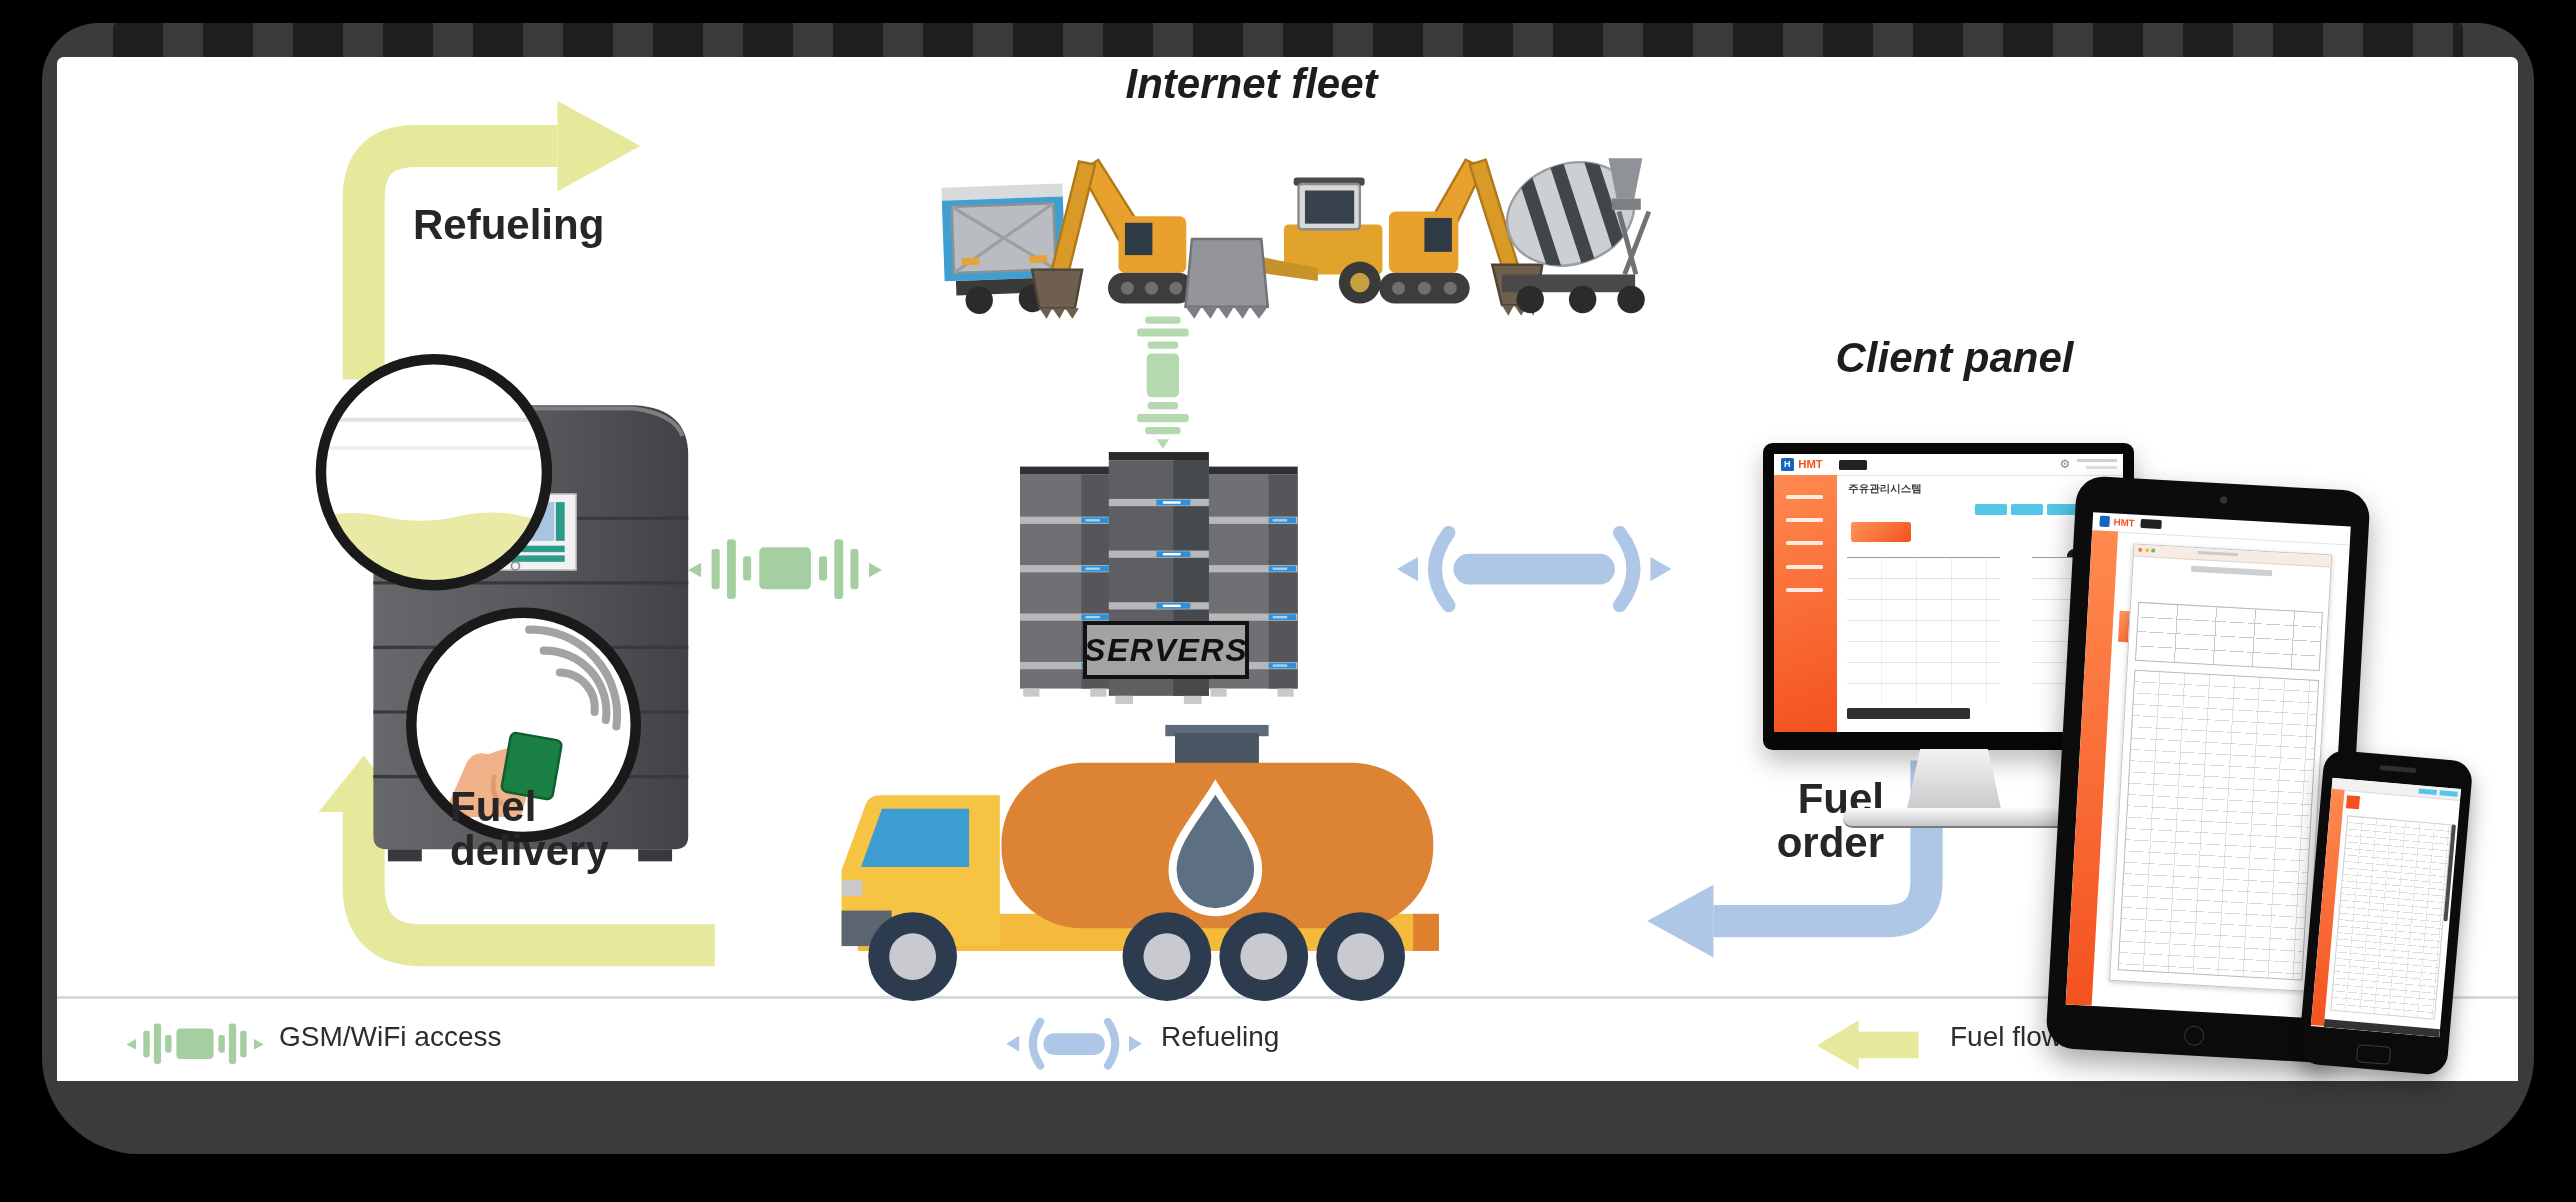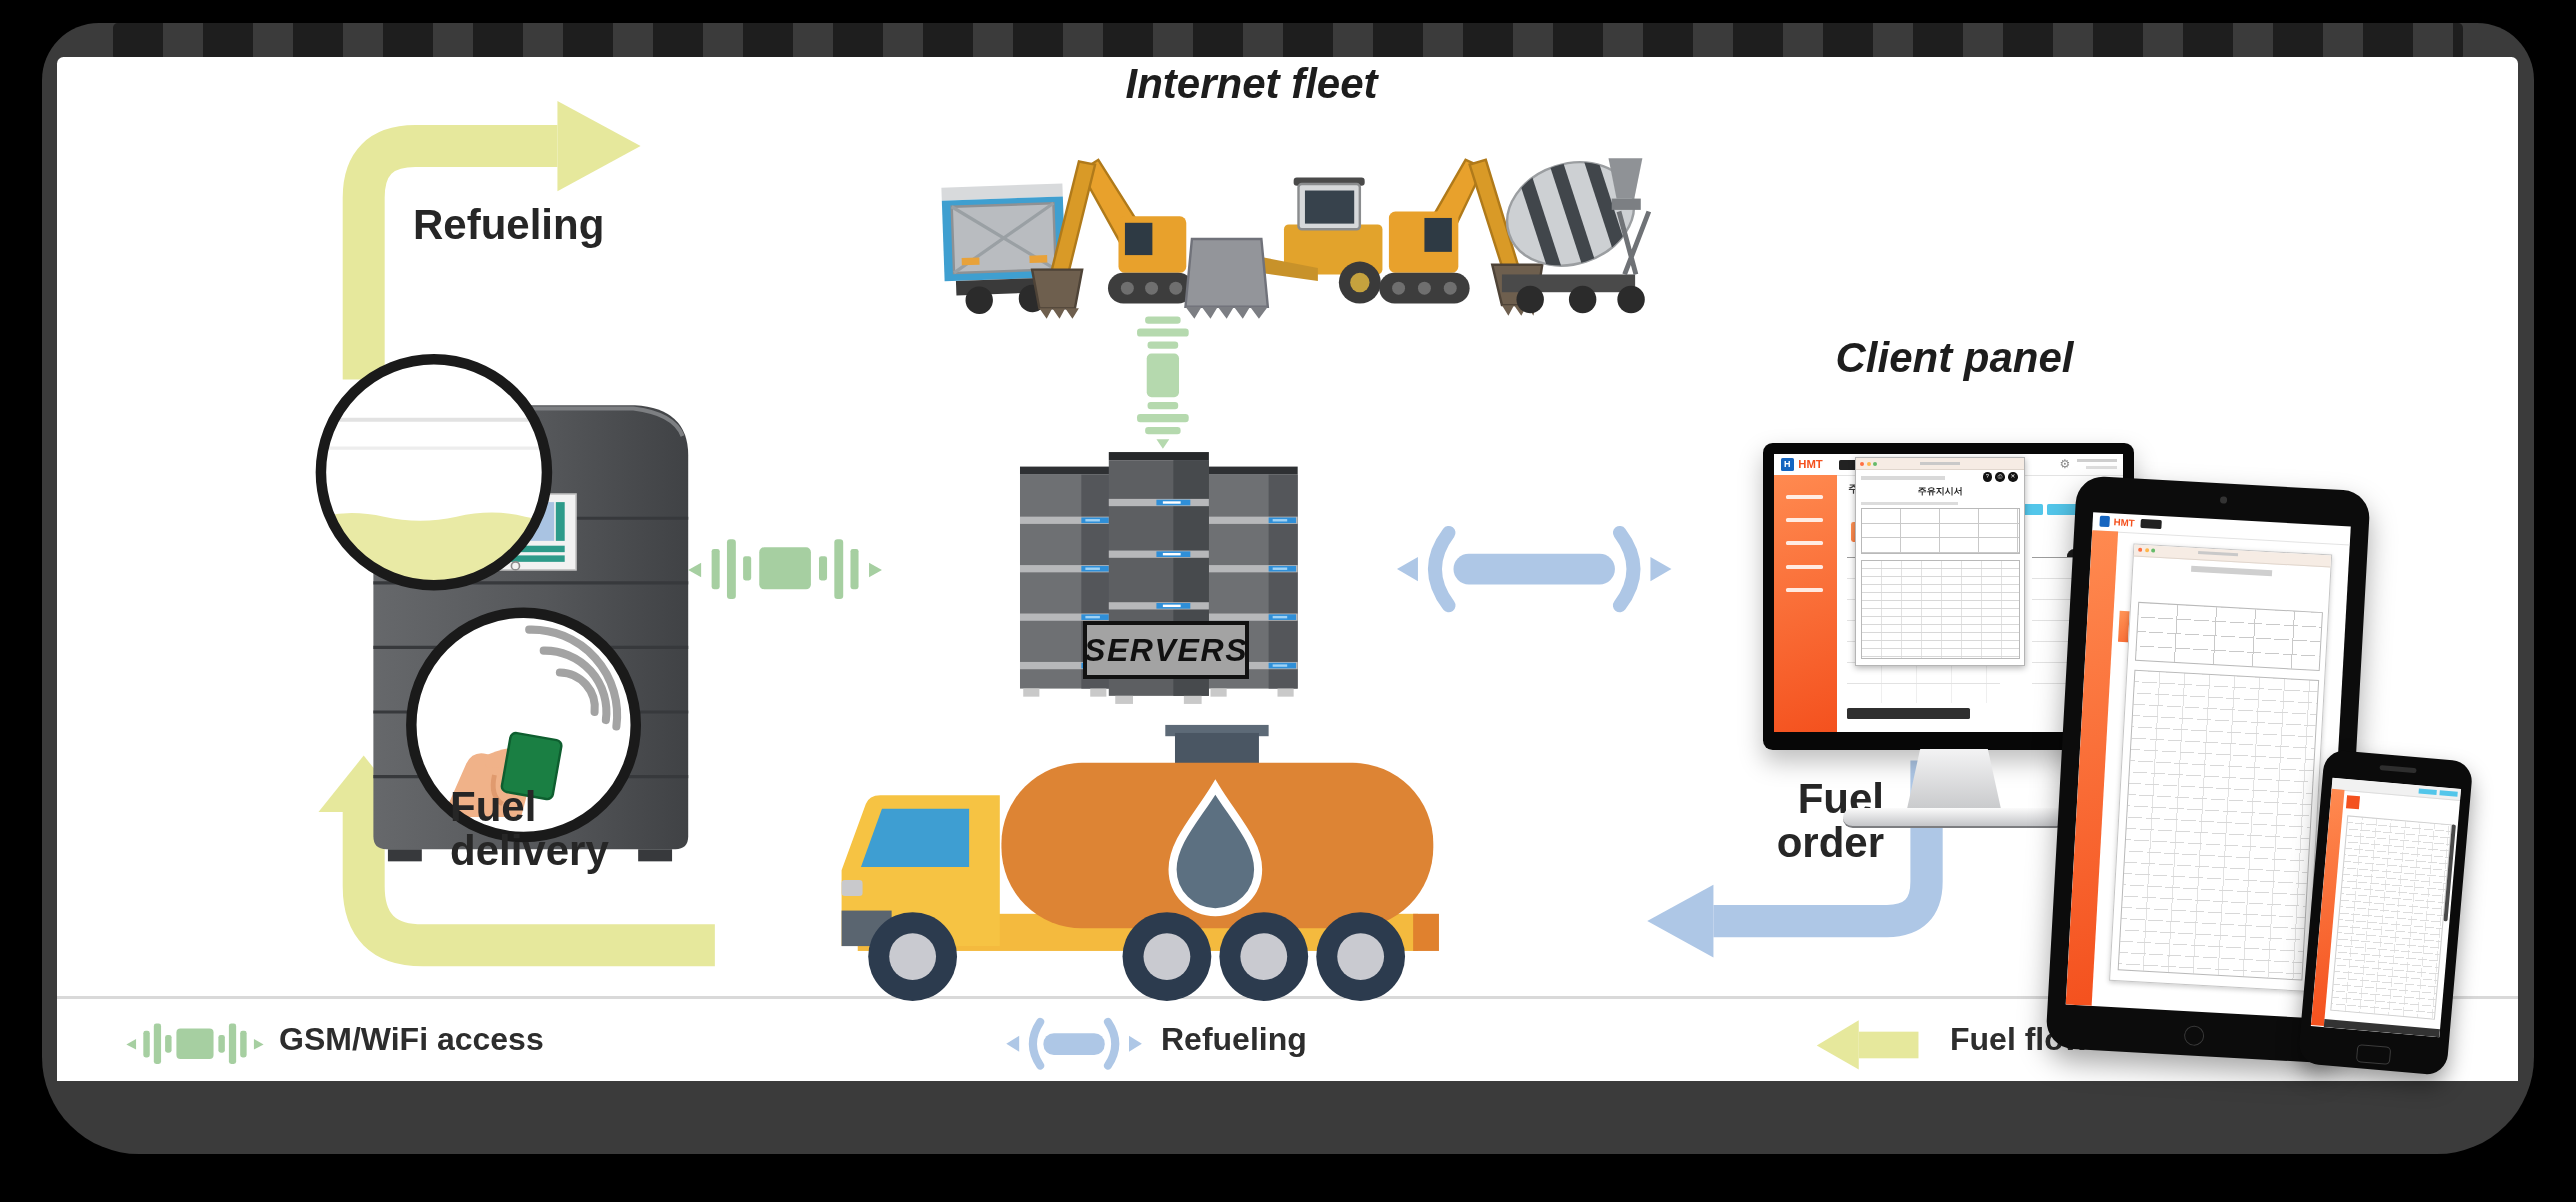--- a/index.html
+++ b/index.html
@@ -14,21 +14,21 @@
   .canvas{position:absolute;left:57px;top:57px;width:2461px;height:1024px;background:#ffffff;border-radius:6.5px;}
   .divider{position:absolute;left:57px;top:996px;width:2461px;height:3.2px;background:#d9d9d9;}
   .legend-strip{position:absolute;left:57px;top:1000px;width:2461px;height:81px;background:#ffffff;}
 
   
   svg.diagram{position:absolute;left:0;top:0;width:2576px;height:1202px;}
 
   
   .lbl{position:absolute;color:#262626;font-weight:bold;font-size:42px;line-height:1.04;}
   .title{position:absolute;color:#1d1d1d;font-weight:bold;font-style:italic;font-size:42px;text-align:center;}
-  .legend-label{position:absolute;top:1021px;color:#2d2d2d;font-weight:bold;font-size:32px;}
+  .legend-label{position:absolute;top:1021px;color:#2d2d2d;font-weight:normal;font-size:28px;}
   .servers-box{position:absolute;left:1083px;top:621px;width:158px;height:50px;background:#a3a3a3;
        border:4.8px solid #111;display:flex;align-items:center;justify-content:center;
        font-style:italic;font-weight:bold;font-size:32px;letter-spacing:1.6px;color:#111;}
 
   
   .monitor{position:absolute;left:1763px;top:443px;width:371px;height:307px;background:#070707;border-radius:9.7px;
            box-shadow:0 11.3px 24px rgba(0,0,0,.25);}
   .m-screen{position:absolute;left:11.3px;top:11.3px;width:349px;height:278px;background:#fff;overflow:hidden;}
   .m-neck{position:absolute;left:1907px;top:749px;width:94px;height:60px;
           background:linear-gradient(#f3f3f4,#c9cacc);clip-path:polygon(14% 0,86% 0,100% 100%,0 100%);}
@@ -468,38 +468,20 @@
         <i></i>
         <i></i>
         <i></i>
         <i></i>
       </div>
     <div class="mk-search"></div>
     <div class="mk-orange-btn"></div>
     <div class="mk-table"></div>
     <div class="mk-table2"></div>
     <div class="mk-total"></div>
-    <div class="mk-popup">
-      <div class="pp-bar">
-          <i></i>
-          <i></i>
-          <i></i>
-          <b></b>
-        </div>
-      <div class="pp-tools">
-        <b></b>
-        <span class="pp-q">?</span>
-        <span class="pp-p">⎙</span>
-        <span class="pp-x">✕</span>
-      </div>
-      <div class="pp-doc-title">주유지시서</div>
-      <div class="pp-note"></div>
-      <div class="pp-form"></div>
-      <div class="pp-table"></div>
-    </div>
   </div>
 </div>
 <div class="m-neck"></div>
 <div class="m-base"></div>
 
 <div class="tablet">
   <div class="t-cam"></div>
   <div class="t-screen">
     <div class="tk-top">
       <div class="tk-logo-h"></div>

